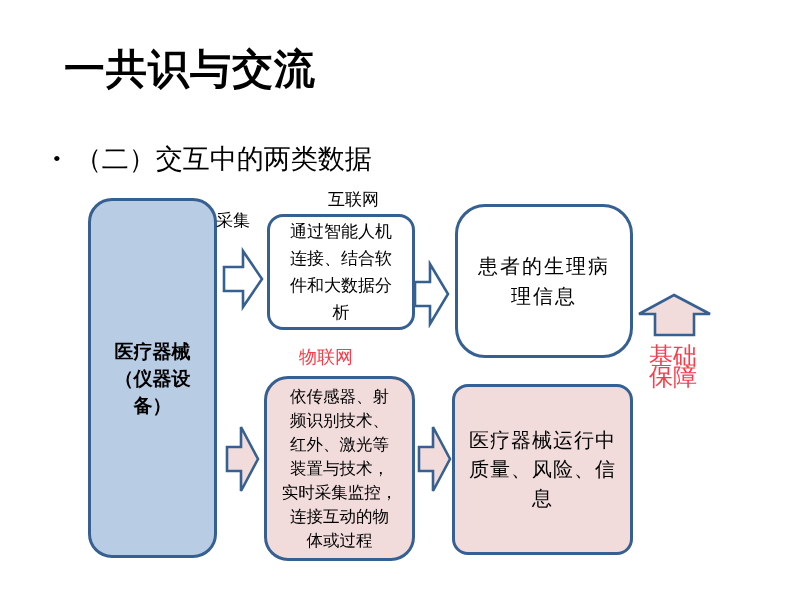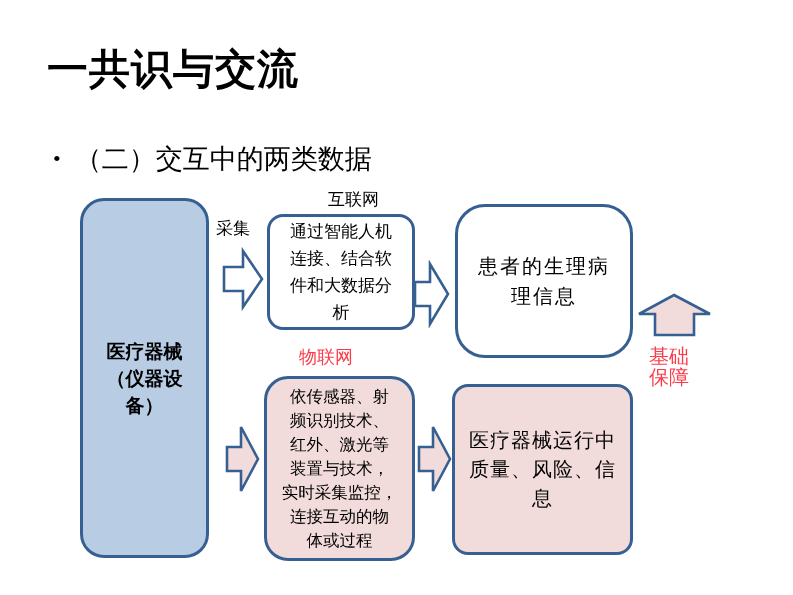--- a/index.html
+++ b/index.html
@@ -13,42 +13,42 @@
   html,body{background:#888;}
   .slide{
     position:relative;
     width:793px;height:595px;
     background:#ffffff;
     font-family:"Liberation Serif","DejaVu Serif",serif;
     color:var(--ink);
     overflow:hidden;
   }
   .title{
-    position:absolute;left:47px;top:42px;
+    position:absolute;left:64px;top:42px;
     font-size:41px;font-weight:700;letter-spacing:1px;
     white-space:nowrap;
   }
   .bullet-row{
     position:absolute;left:53px;top:141px;
     display:flex;align-items:flex-start;
     font-size:27px;
   }
   .bullet-dot{
     font-size:22px;line-height:36px;margin-right:14px;
   }
   .box{
     position:absolute;
     border:3px solid var(--line);
     display:flex;align-items:center;justify-content:center;
     text-align:center;
     white-space:pre-line;
     line-height:1.35;
   }
   .device-box{
-    left:80px;top:198px;width:129px;height:360px;
+    left:88px;top:198px;width:129px;height:360px;
     border-radius:24px;background:var(--blue-fill);
     font-size:19px;font-weight:700;line-height:27px;
   }
   .internet-box{
     left:267px;top:214px;width:148px;height:116px;
     border-radius:16px;background:#ffffff;
     font-size:17px;line-height:27px;
   }
   .patient-box{
     left:455px;top:204px;width:178px;height:154px;
@@ -61,24 +61,24 @@
     font-size:16.5px;line-height:24px;
   }
   .operation-box{
     left:452px;top:384px;width:181px;height:171px;
     border-radius:16px;background:var(--pink-fill);
     font-size:20px;line-height:29px;letter-spacing:1px;
   }
   .small-label{
     position:absolute;font-size:17px;white-space:pre-line;line-height:22px;
   }
-  .collect-label{left:216px;top:218px;}
+  .collect-label{left:216px;top:210px;}
   .internet-label{left:328px;top:189px;}
   .iot-label{left:299px;top:346px;color:var(--red);font-size:18px;}
-  .foundation-label{left:649px;top:346px;color:var(--red);font-size:20px;line-height:21px;}
+  .foundation-label{left:649px;top:346px;color:var(--red);font-size:24px;line-height:21px;}
   .arrow{position:absolute;display:block;}
   .arrow-1{left:221px;top:247px;}
   .arrow-2{left:413px;top:260px;}
   .arrow-3{left:225px;top:423px;}
   .arrow-4{left:417px;top:423px;}
   .arrow-up{left:636px;top:293px;}
 </style>
 </head>
 <body>
 

